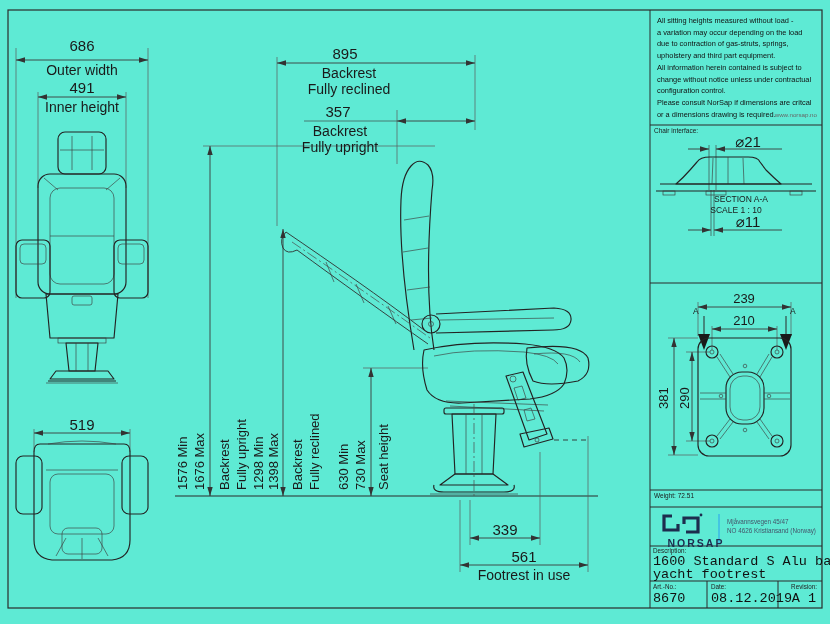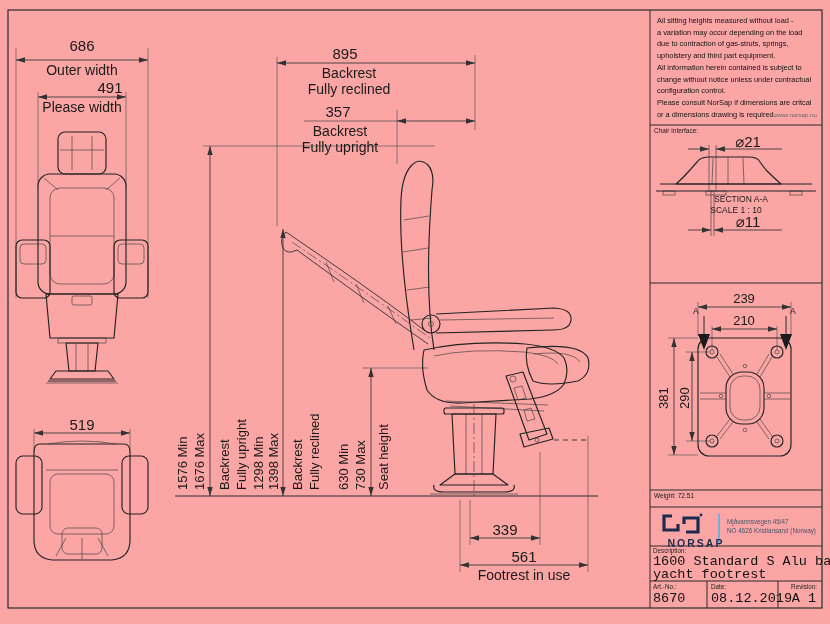--- a/index.html
+++ b/index.html
@@ -1,16 +1,16 @@
 <!DOCTYPE html>
 <html><head>
 <meta charset="utf-8">
 <style>
   html,body{margin:0;padding:0;background:#fff;}
-  .sheet{position:relative;width:830px;height:624px;background:#fca5a5;
+  .sheet{position:relative;width:830px;height:624px;background:#5eead4;
          font-family:"Liberation Sans",sans-serif;color:#1a1a1a;overflow:hidden;}
   svg.art{position:absolute;left:0;top:0;}
   .t{position:absolute;white-space:nowrap;color:#1a1a1a;line-height:1;}
   .c{transform:translateX(-50%);}
   .rot{transform-origin:0 0;transform:rotate(-90deg);}
   .f15{font-size:15px;} .f14{font-size:14px;} .f13{font-size:13px;}
   .f13r{font-size:13px;} .f8{font-size:8.5px;} .f6{font-size:6.3px;color:#222;}
   .notes{position:absolute;left:657px;top:15px;width:164px;font-size:7.4px;line-height:11.7px;color:#111;}
   .web{position:absolute;right:13px;top:111px;font-size:6.2px;color:#666;}
   .brand{font-weight:bold;letter-spacing:2px;color:#1d2c4e;font-size:10.5px;margin-left:12px;}
@@ -271,22 +271,22 @@
 
 <span class="t c f13" style="left:744px;top:292px;">239</span>
 <span class="t c f13" style="left:744px;top:314px;">210</span>
 <span class="t rot f13r" style="left:657px;top:409px;">381</span>
 <span class="t rot f13r" style="left:678px;top:409px;">290</span>
 <span class="t" style="left:693px;top:307px;font-size:8.5px;">A</span>
 <span class="t" style="left:790px;top:307px;font-size:8.5px;">A</span>
 
 <span class="t c f15" style="left:82px;top:38px;">686</span>
 <span class="t c f14" style="left:82px;top:63px;">Outer width</span>
-<span class="t c f15" style="left:82px;top:80px;margin-left:28px;">491</span>
-<span class="t c f14" style="left:82px;top:100px;">Please width</span>
+<span class="t c f15" style="left:82px;top:80px;">491</span>
+<span class="t c f14" style="left:82px;top:100px;">Inner height</span>
 <span class="t c f15" style="left:82px;top:417px;">519</span>
 
 <span class="t c f15" style="left:345px;top:46px;">895</span>
 <span class="t c f14" style="left:349px;top:66px;">Backrest</span>
 <span class="t c f14" style="left:349px;top:82px;">Fully reclined</span>
 <span class="t c f15" style="left:338px;top:104px;">357</span>
 <span class="t c f14" style="left:340px;top:124px;">Backrest</span>
 <span class="t c f14" style="left:340px;top:140px;">Fully upright</span>
 
 <span class="t rot f13r" style="left:176px;top:490px;">1576 Min</span>

